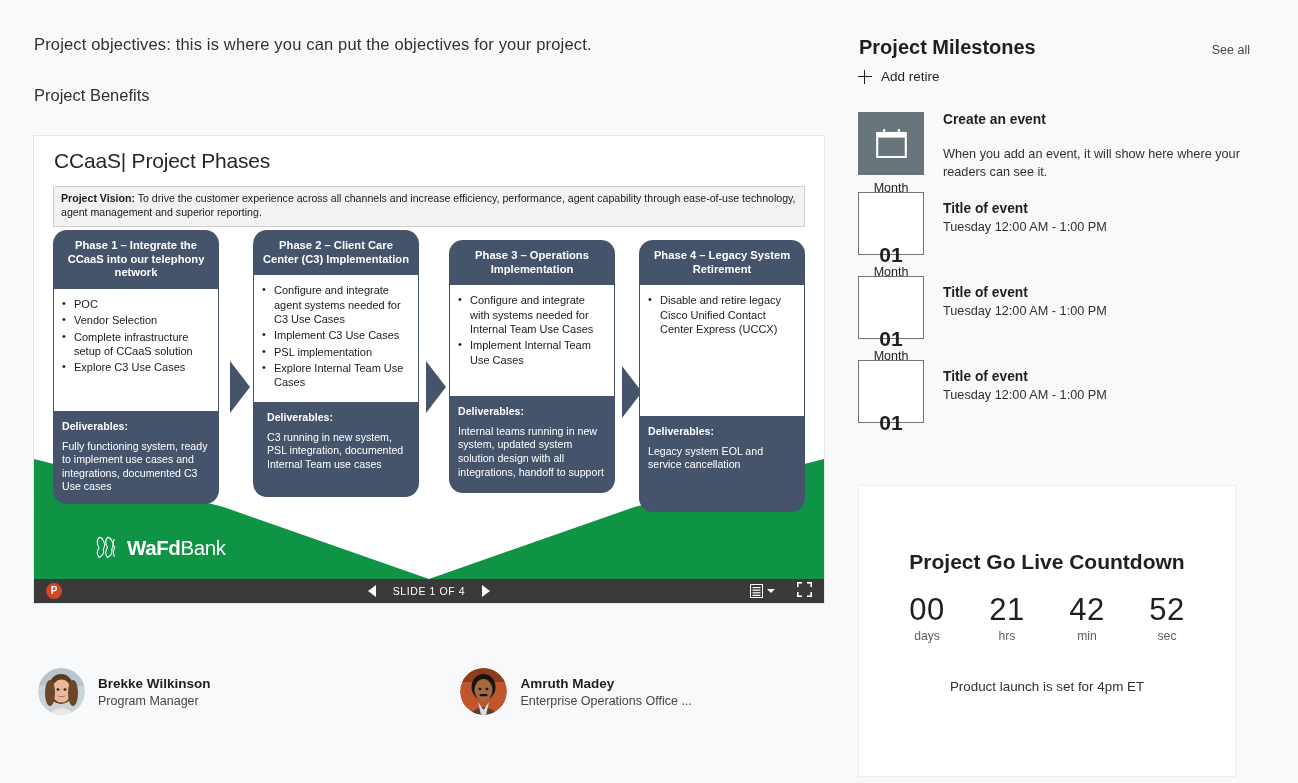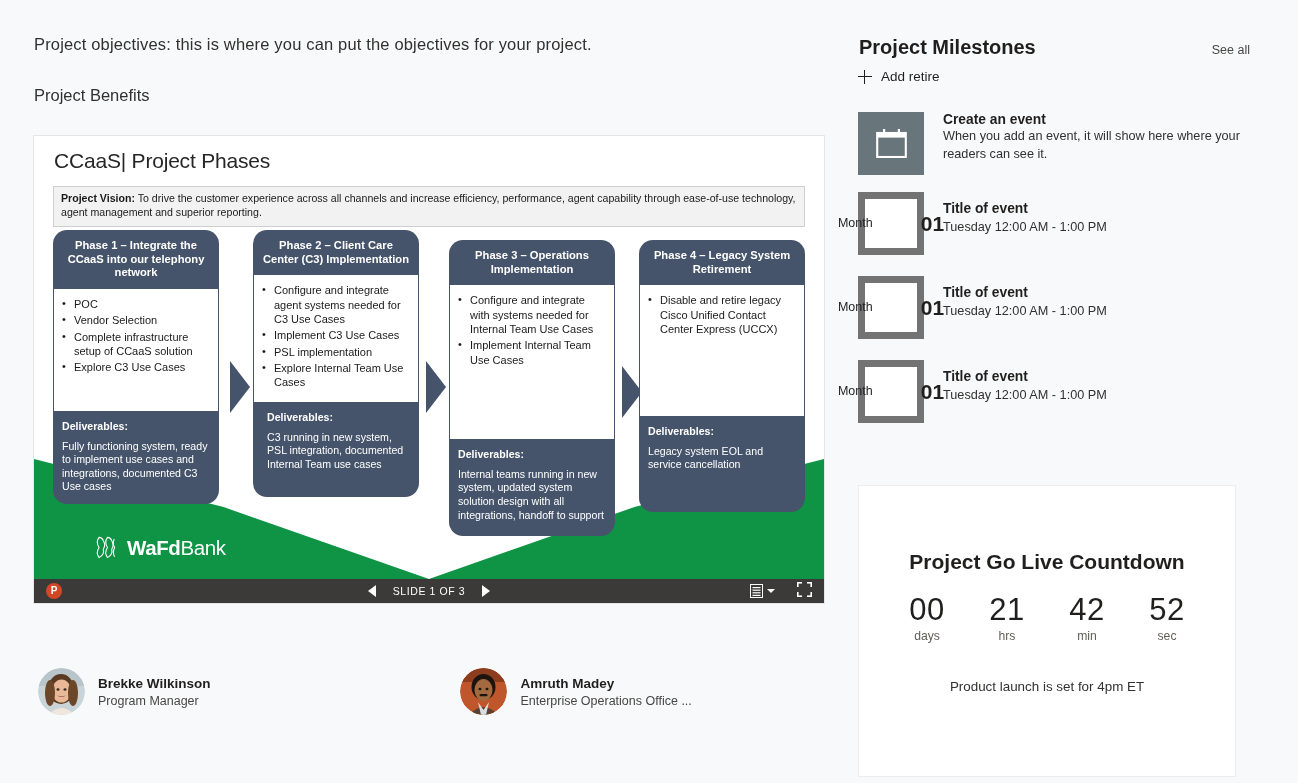--- a/index.html
+++ b/index.html
@@ -173,29 +173,29 @@
 
   .create-event {
     position: absolute; left: 2px; top: 112px;
     display: flex; gap: 19px;
   }
   .cal-tile {
     width: 66px; height: 63px; background: #68757b;
     display: flex; align-items: center; justify-content: center;
     flex: 0 0 auto;
   }
-  .ce-title { font-size: 13.8px; font-weight: 600; color: #201f1e; margin-bottom: 1px; }
+  .ce-title { font-size: 13.8px; font-weight: 600; color: #201f1e; margin-bottom: 19px; }
   .ce-desc { font-size: 12.7px; color: #323130; line-height: 1.38; width: 300px; }
 
   .ms-list { position: absolute; left: 2px; top: 192px; width: 400px; }
   .ms-item { display: flex; gap: 19px; margin-bottom: 21px; }
   .date-tile {
     width: 66px; height: 63px; background: #ffffff;
-    border: 7px solid #737373;
-    display: flex; align-items: center; justify-content: center;
+    border: 1px solid #737373;
+    display: flex; flex-direction: column; align-items: center; justify-content: center;
     flex: 0 0 auto;
     gap: 48px;
   }
   .dt-month { font-size: 12.5px; color: #201f1e; line-height: 1.15; }
   .dt-day { font-size: 21px; font-weight: 700; color: #201f1e; line-height: 1.1; }
   .ms-body { padding-top: 9px; }
   .ms-name { font-size: 13.8px; font-weight: 600; color: #201f1e; margin-bottom: 4px; }
   .ms-time { font-size: 12.7px; color: #323130; }
 
   
@@ -282,21 +282,21 @@
           </div>
 
           <div class="arrow" style="left:392px; top:225px;">
             <svg width="20" height="52" viewBox="0 0 20 52">
                 <polygon points="0,0 20,26 0,52" fill="#46546b"></polygon>
               </svg>
           </div>
 
           <div class="phase" id="ph3" style="left:415px; width:166px; top:104px;">
             <div class="phase-head">Phase 3 – Operations Implementation</div>
-            <div class="phase-body" style="height:154px;">
+            <div class="phase-body" style="height:111px;">
               <ul id="ph3-ul">
                   <li>Configure and integrate with systems needed for Internal Team Use Cases</li>
                   <li>Implement Internal Team Use Cases</li>
                 </ul>
             </div>
             <div class="phase-deliv" style="height:97px;">
               <div class="dl-title">Deliverables:</div>
               <div>Internal teams running in new system, updated system solution design with all integrations, handoff to support</div>
             </div>
           </div>
@@ -335,21 +335,21 @@
         </div>
 
       </div>
 
       <div class="ppt-bar">
         <div class="ppt-logo">
           <span>P</span>
         </div>
         <div class="ppt-nav">
           <span class="tri tri-l"></span>
-          <span class="pg">SLIDE 1 OF 3</span>
+          <span class="pg">SLIDE 1 OF 4</span>
           <span class="tri tri-r"></span>
         </div>
         <div class="ppt-right">
           <span class="notes-ic">
             <svg width="13" height="14" viewBox="0 0 13 14">
               <rect x="0.5" y="0.5" width="12" height="13" fill="none" stroke="#ffffff"></rect>
               <rect x="2.5" y="3" width="8" height="1.2" fill="#ffffff"></rect>
               <rect x="2.5" y="5.6" width="8" height="1.2" fill="#ffffff"></rect>
               <rect x="2.5" y="8.2" width="8" height="1.2" fill="#ffffff"></rect>
               <rect x="2.5" y="10.8" width="8" height="1.2" fill="#ffffff"></rect>

